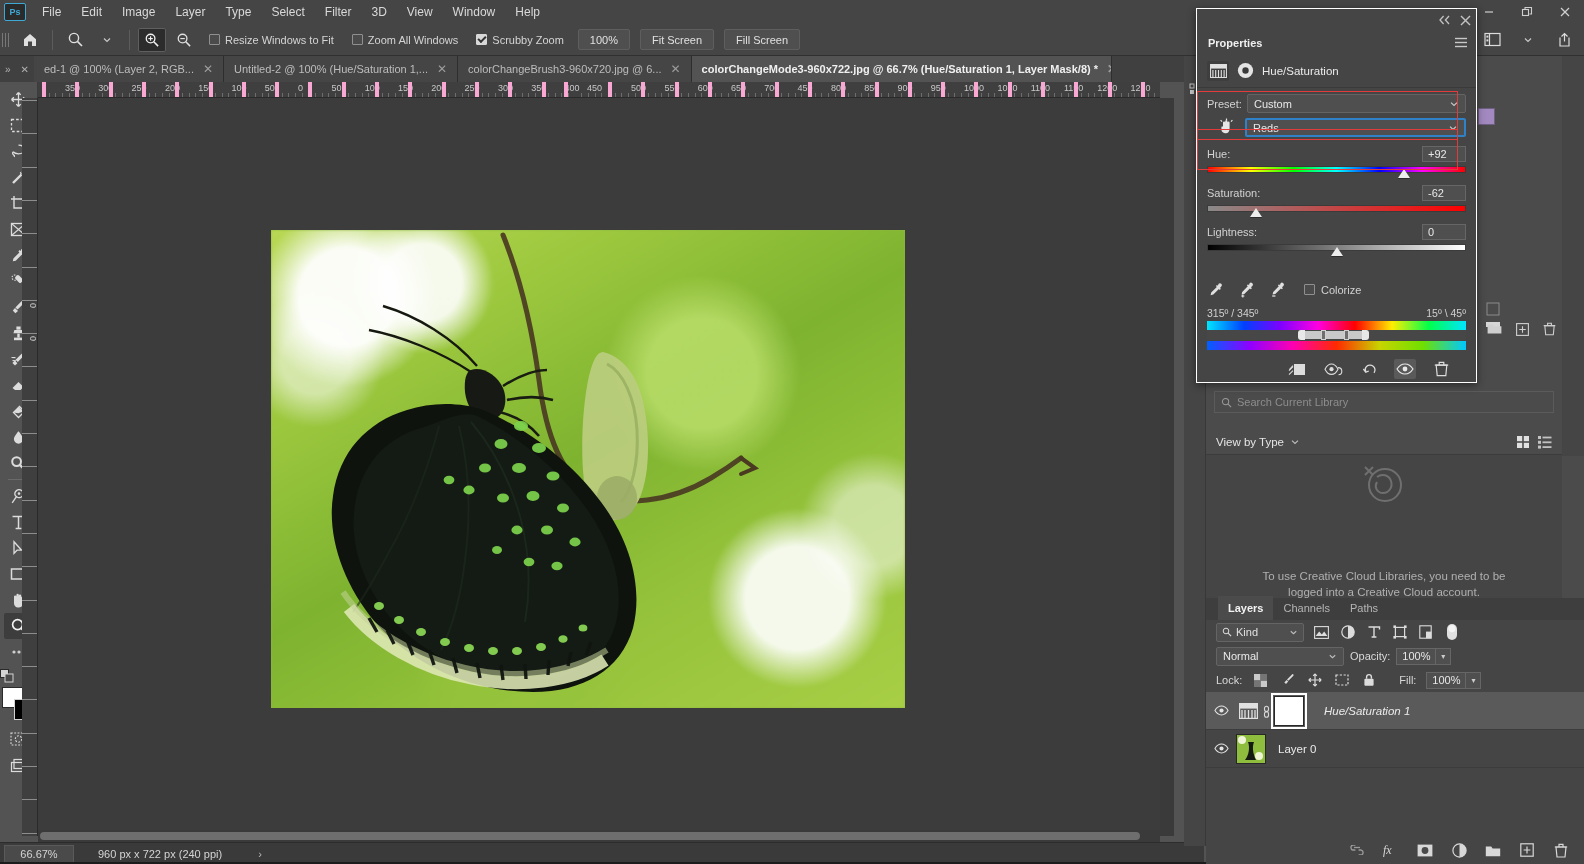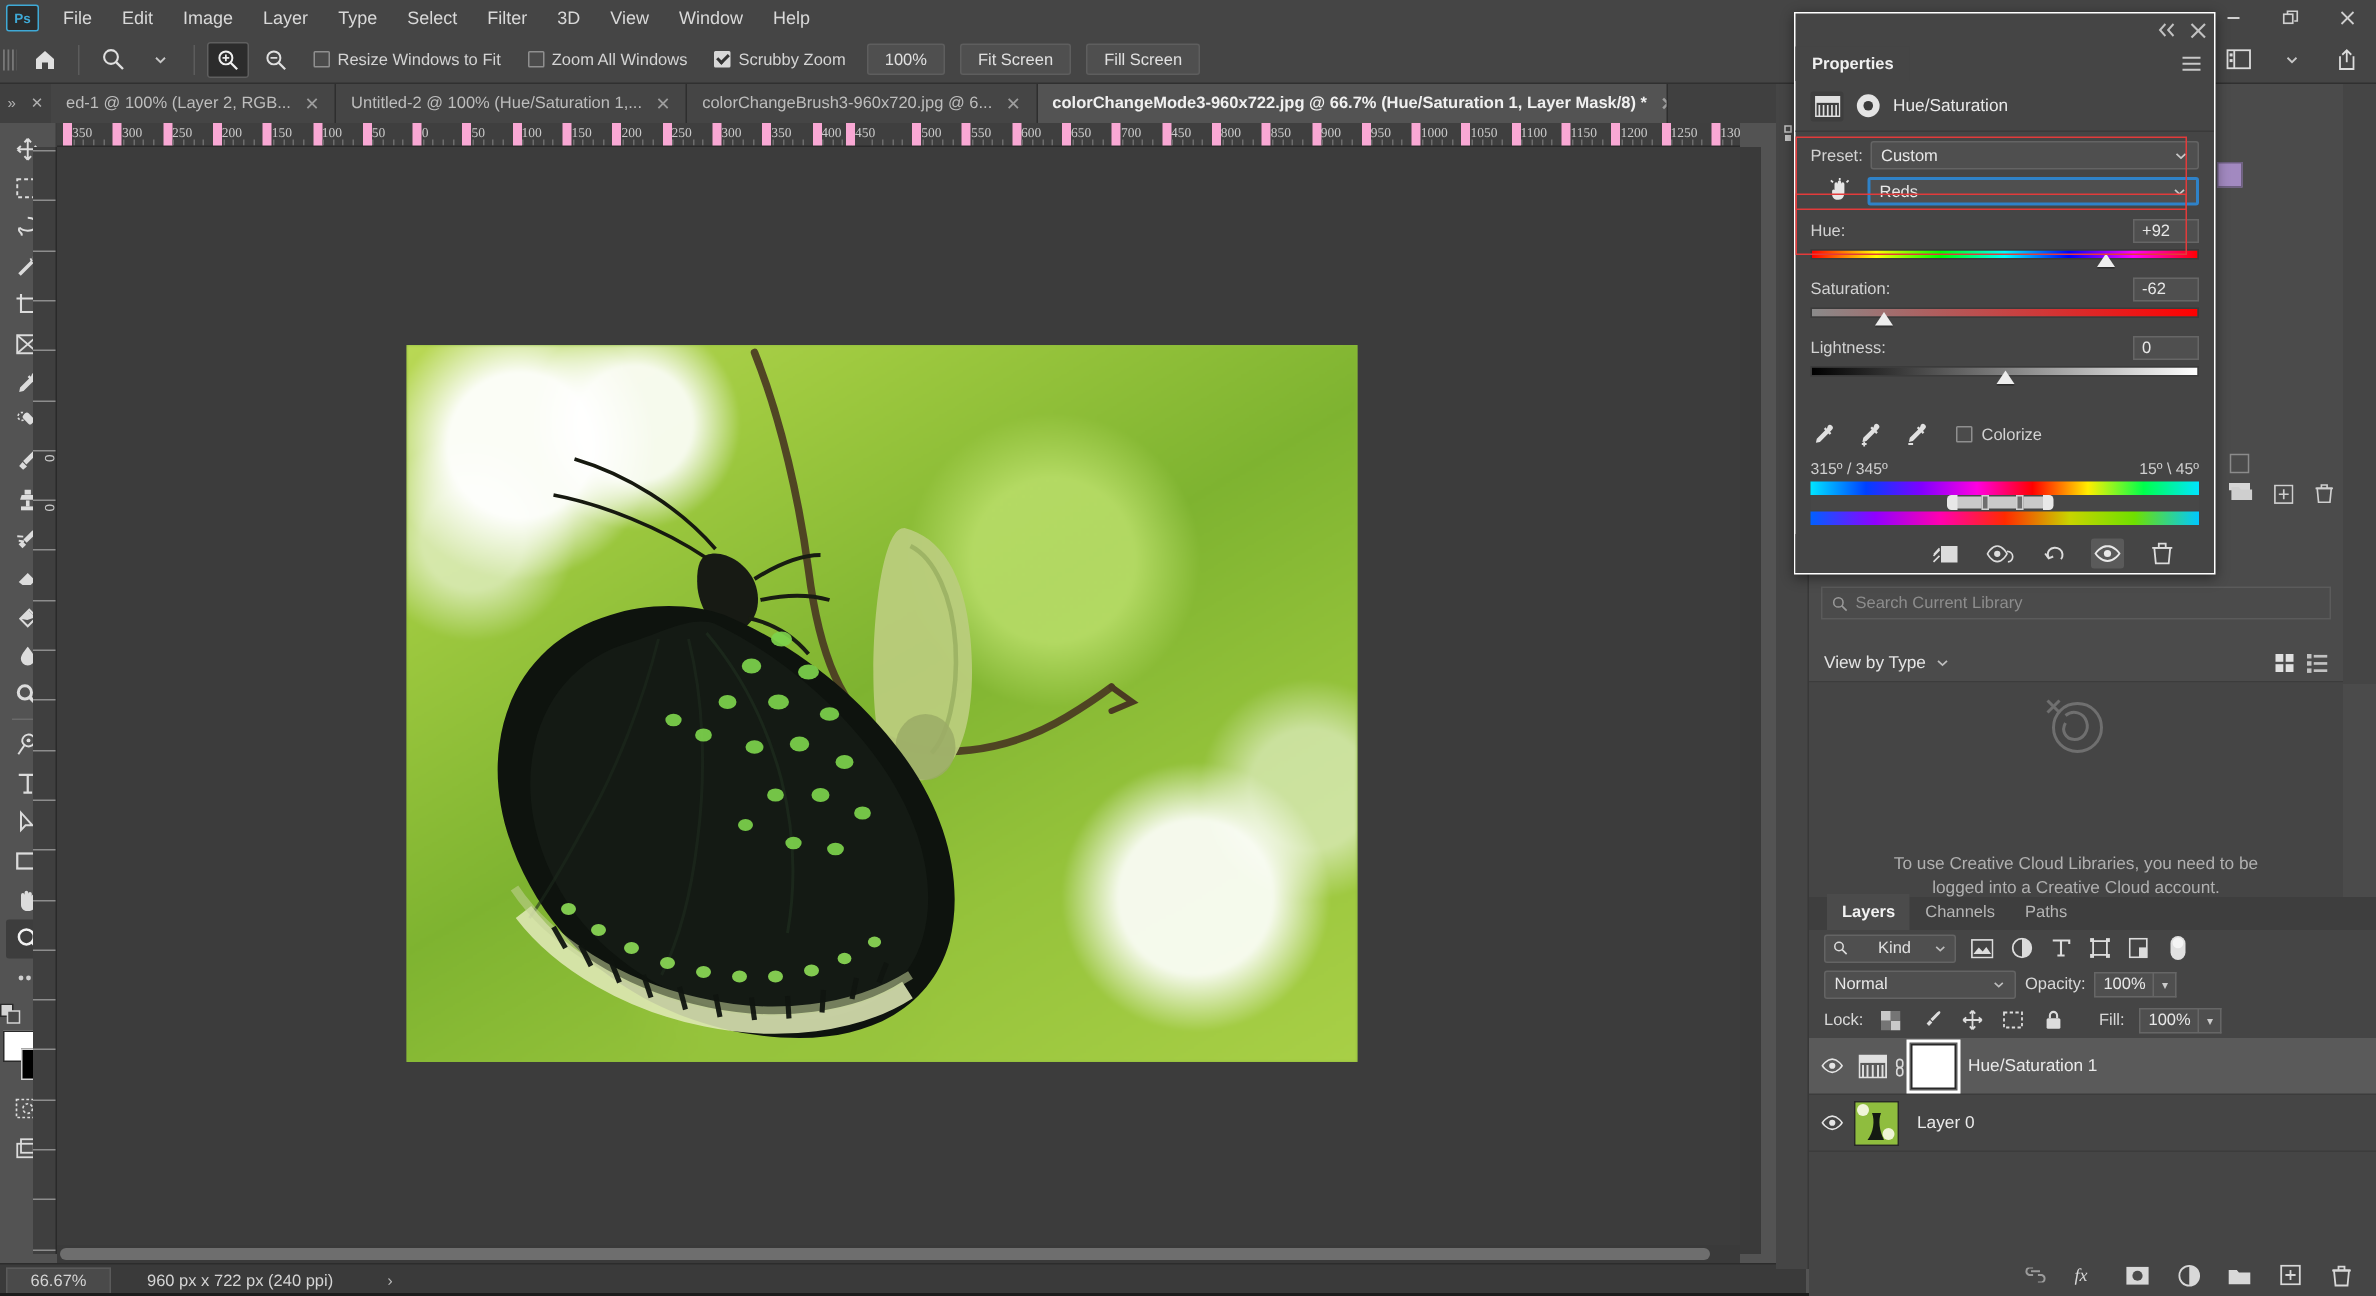--- a/index.html
+++ b/index.html
@@ -42,21 +42,21 @@
   #tabbar{left:0;top:56px;width:1584px;height:26px;background:#404040;display:flex;align-items:stretch;}
   #tabhandle{width:34px;display:flex;align-items:center;justify-content:space-around;background:#404040;color:#b0b0b0;font-size:10px;}
   .tab{display:flex;align-items:center;padding:0 10px;background:#454545;border-right:1px solid #2e2e2e;
        color:#bdbdbd;font-size:11px;white-space:nowrap;max-width:420px;overflow:hidden;}
   .tab.active{background:#535353;color:#f0f0f0;font-weight:bold;}
   .tabx{margin-left:9px;color:#9d9d9d;font-size:12px;line-height:1;}
 
   
   #rulerTop{left:38px;top:82px;width:1122px;height:16px;background:#3f3f3f;border-bottom:1px solid #2a2a2a;overflow:hidden;}
   #rulerLeft{left:22px;top:98px;width:16px;height:738px;background:#3f3f3f;border-right:1px solid #2a2a2a;overflow:hidden;}
-  .rt{position:absolute;top:0;height:16px;border-left:6px solid #f9a8d4;font-size:9px;color:#c9c9c9;padding-left:0;line-height:12px;font-family:Liberation Serif, serif;}
+  .rt{position:absolute;top:0;height:16px;border-left:4px solid #f9a8d4;font-size:9px;color:#c9c9c9;padding-left:19px;line-height:12px;}
   .rtm{position:absolute;bottom:0;height:4px;border-left:1px solid #6d6d6d;}
   .rl{position:absolute;left:0;width:16px;font-size:9px;color:#c9c9c9;border-top:1px solid #8d8d8d;
       writing-mode:vertical-rl;text-align:left;padding-top:2px;}
   #canvasArea{left:38px;top:98px;width:1122px;height:738px;background:#3c3c3c;}
 
   
   #photo{left:271px;top:230px;width:634px;height:478px;overflow:hidden;background:#8cb83c;}
   #photo .bgwrap{position:absolute;inset:0;
     background:
       radial-gradient(circle at 12% 14%, rgba(255,255,255,0.95) 0 7%, rgba(255,255,255,0) 13%),
@@ -836,21 +836,21 @@
 </div>
 
 <div id="layersPanel" class="abs">
   <div id="layersTabs">
     <div class="ptab on">Layers</div>
     <div class="ptab">Channels</div>
     <div class="ptab">Paths</div>
   </div>
   <div class="kindbar">
     <div class="kindsel">
-      <span style="display:flex;align-items:center;gap:20px;">
+      <span style="display:flex;align-items:center;gap:4px;">
         <span>
           <svg width="10" height="10" viewBox="0 0 11 11">
               <circle cx="4.4" cy="4.4" r="3.1" fill="none" stroke="#dcdcdc" stroke-width="1.1"></circle>
               <line x1="6.7" y1="6.7" x2="10" y2="10" stroke="#dcdcdc" stroke-width="1.2"></line>
             </svg>
         </span>
         <span>Kind</span>
       </span>
       <span>
         <svg width="9" height="9" viewBox="0 0 10 10">
@@ -971,21 +971,21 @@
           </g>
         </svg>
     </span>
     <span style="width:12px;display:flex;justify-content:center;">
       <svg width="9" height="14" viewBox="0 0 9 14">
           <path d="M4.5 2.2a2 2 0 012 2v1.4a2 2 0 01-4 0V4.2a2 2 0 012-2z" fill="none" stroke="#d8d8d8" stroke-width="1.1"></path>
           <path d="M4.5 7.8a2 2 0 012 2v1.4a2 2 0 01-4 0V9.8a2 2 0 012-2z" fill="none" stroke="#d8d8d8" stroke-width="1.1"></path>
         </svg>
     </span>
     <span class="thumbbox" style="outline:2px solid #ffffff;outline-offset:1px;margin-left:2px;"></span>
-    <span style="margin-left:8px;font-size:11.5px;color:#eaeaea;">Hue/Saturation 1</span>
+    <span style="margin-left:20px;font-size:11.5px;color:#eaeaea;font-style:italic;">Hue/Saturation 1</span>
   </div>
 
   <div class="layerrow">
     <span class="eye">
       <svg width="15" height="11" viewBox="0 0 16 11">
           <path d="M8 0.8C3.8.8 1 5.5 1 5.5s2.8 4.7 7 4.7 7-4.7 7-4.7S12.2.8 8 .8z" fill="none" stroke="#e4e4e4" stroke-width="1.1"></path>
           <circle cx="8" cy="5.5" r="2.2" fill="#e4e4e4"></circle>
         </svg>
     </span>
     <span class="thumbbox" style="background:#8fbd3e;position:relative;overflow:hidden;">

